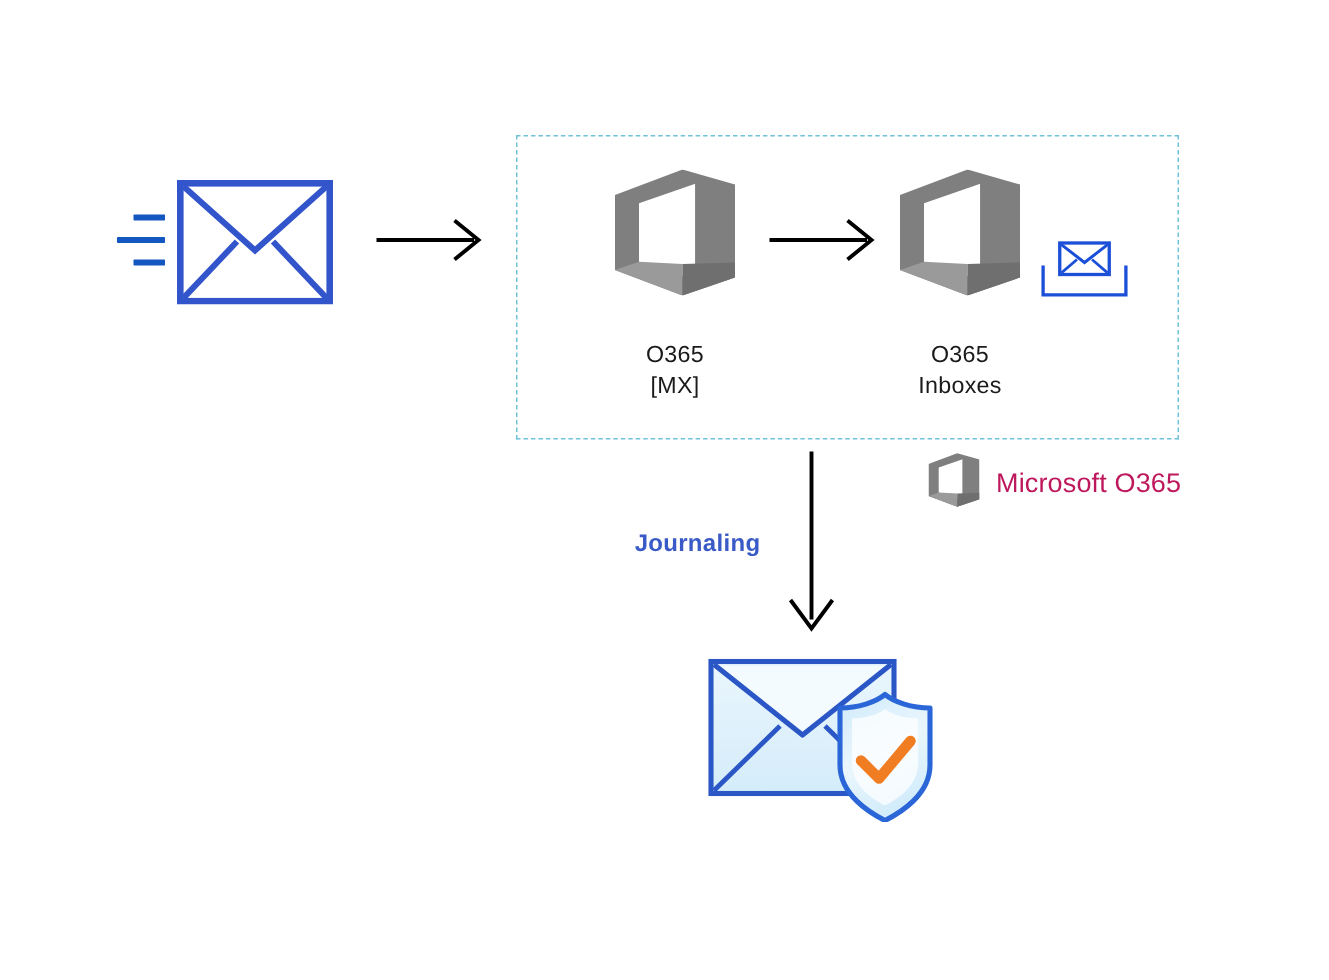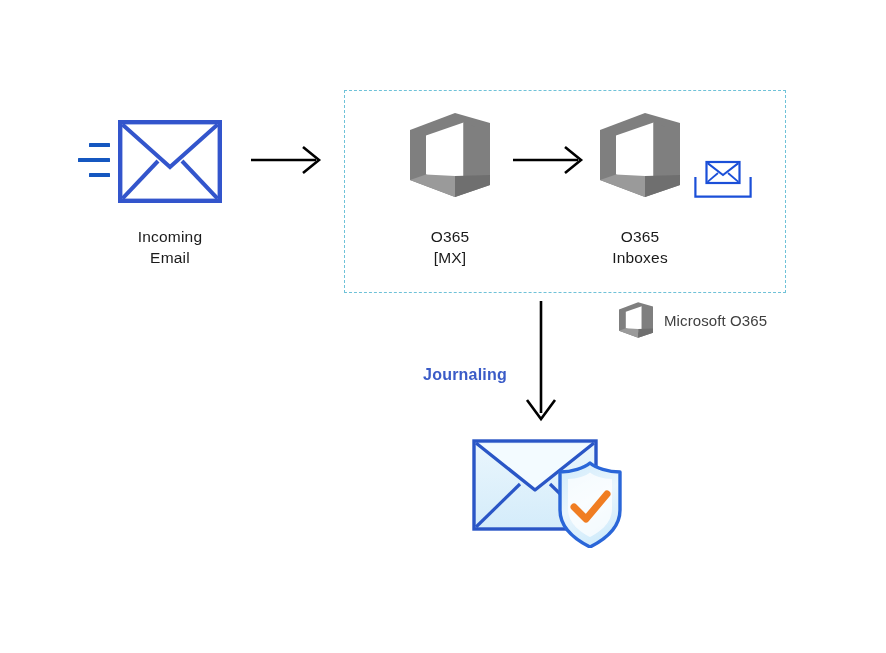--- a/index.html
+++ b/index.html
@@ -78,36 +78,36 @@
   
   .o365-mx     { left: 410px; top: 113px; width: 80px; height: 84px; }
   .o365-inbox  { left: 600px; top: 113px; width: 80px; height: 84px; }
   .o365-legend { left: 619px; top: 302px; width: 34px; height: 36px; }
   .tray-icon   { left: 694px; top: 160px; width: 58px; height: 38px; }
 
   .legend-text {
     position: absolute;
     left: 664px;
     top: 312px;
-    font-size: 15px;
-    color: #404040;
+    font-size: 18px;
+    color: #be185d;
     letter-spacing: 0.1px;
     font-family: "Liberation Sans", sans-serif;
   }
 
   
   .lbl-incoming { left: 88px;  top: 226px; width: 164px; }
   .lbl-mx       { left: 368px; top: 226px; width: 164px; }
   .lbl-inboxes  { left: 558px; top: 226px; width: 164px; }
   .lbl-area1    { left: 462px; top: 557px; width: 168px; }
 
   .journaling {
     position: absolute;
     left: 400px;
-    top: 366px;
+    top: 354px;
     width: 130px;
     text-align: center;
     color: #3a5bc7;
     font-size: 16px;
     font-weight: 600;
     letter-spacing: 0.2px;
     font-family: "Liberation Sans", sans-serif;
   }
 
   
@@ -128,22 +128,20 @@
 
   <div class="node env-incoming">
     <svg width="104" height="83" viewBox="0 0 104 83" xmlns="http://www.w3.org/2000/svg">
       <rect x="2.2" y="2.2" width="99.6" height="78.6" fill="#ffffff" stroke="#3355cc" stroke-width="4.4"></rect>
       <path d="M4.4 4.4 L52 47 L99.6 4.4" fill="none" stroke="#3355cc" stroke-width="4"></path>
       <path d="M4.4 78.6 L40 41" fill="none" stroke="#3355cc" stroke-width="4"></path>
       <path d="M99.6 78.6 L64 41" fill="none" stroke="#3355cc" stroke-width="4"></path>
     </svg>
   </div>
 
-  <div class="label lbl-incoming">Incoming
-Email</div>
 
   <div class="node arrow-h1">
     <svg width="72" height="34" viewBox="0 0 72 34" xmlns="http://www.w3.org/2000/svg">
       <line x1="1" y1="17" x2="66" y2="17" stroke="#000000" stroke-width="2.6"></line>
       <polyline points="53,4 69,17 53,30" fill="none" stroke="#000000" stroke-width="2.6" stroke-linecap="butt" stroke-linejoin="miter"></polyline>
     </svg>
   </div>
 
   <div class="node o365-mx">
     <svg width="80" height="84" viewBox="0 0 80 84" xmlns="http://www.w3.org/2000/svg">

